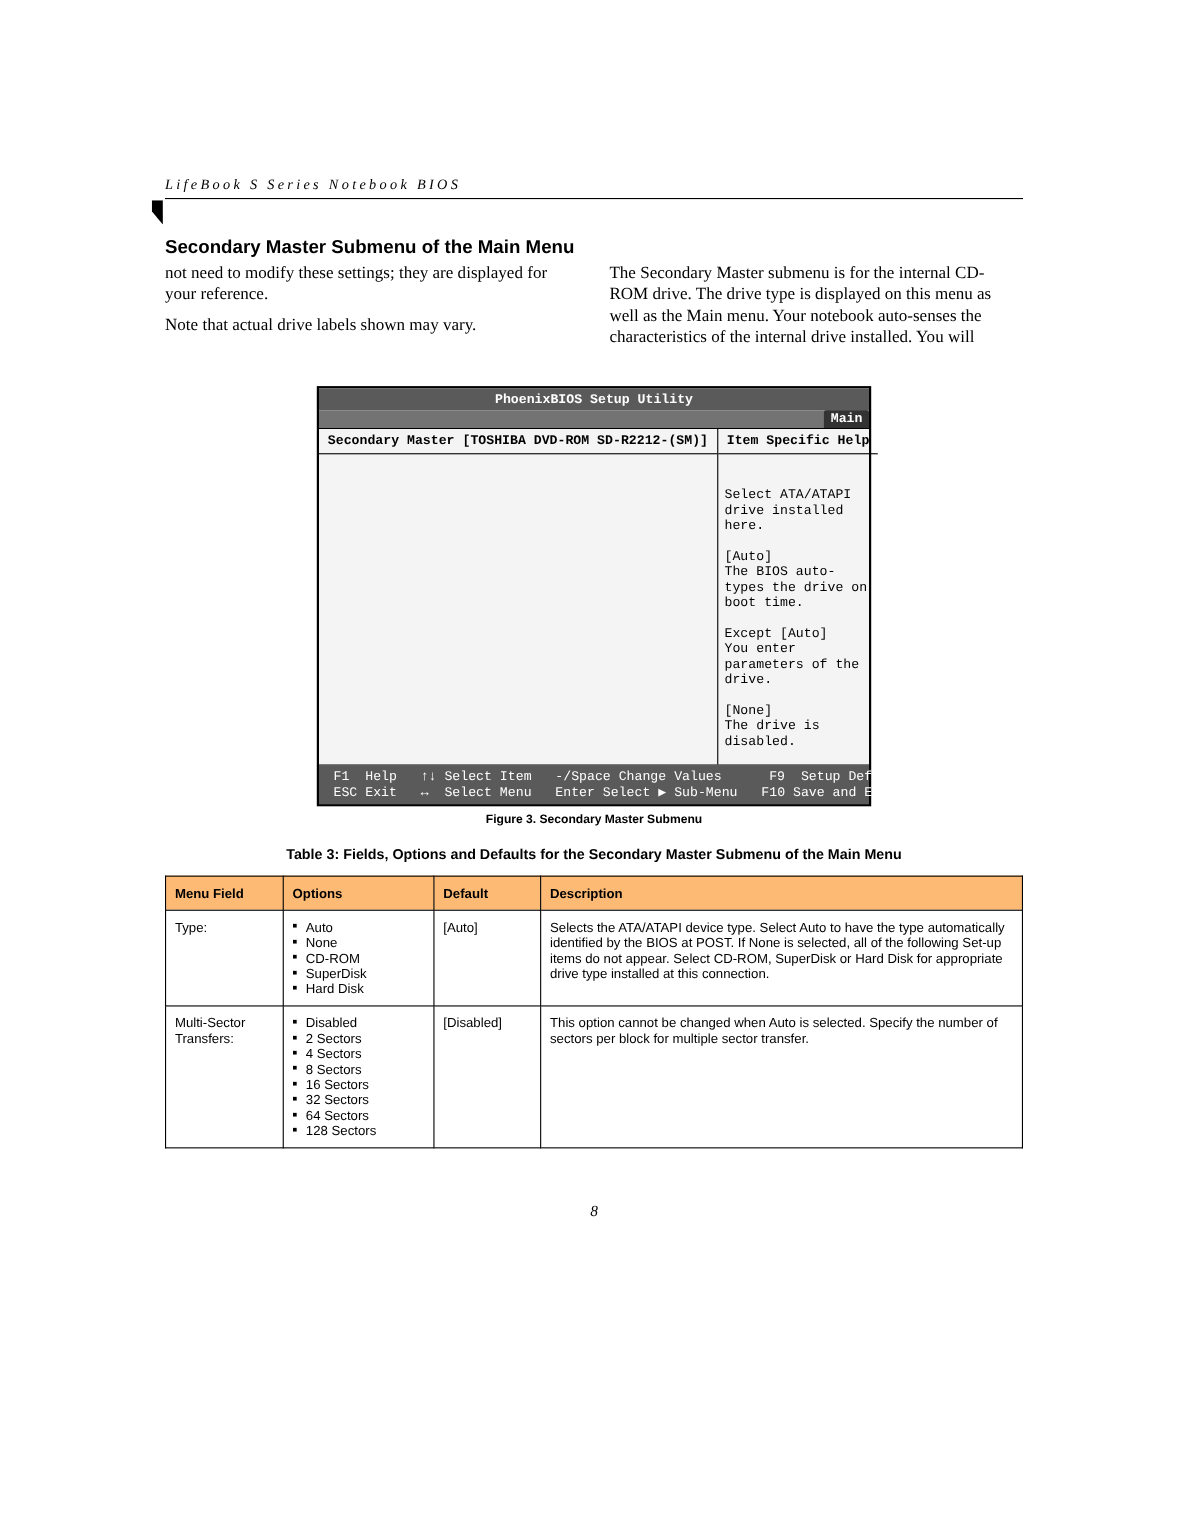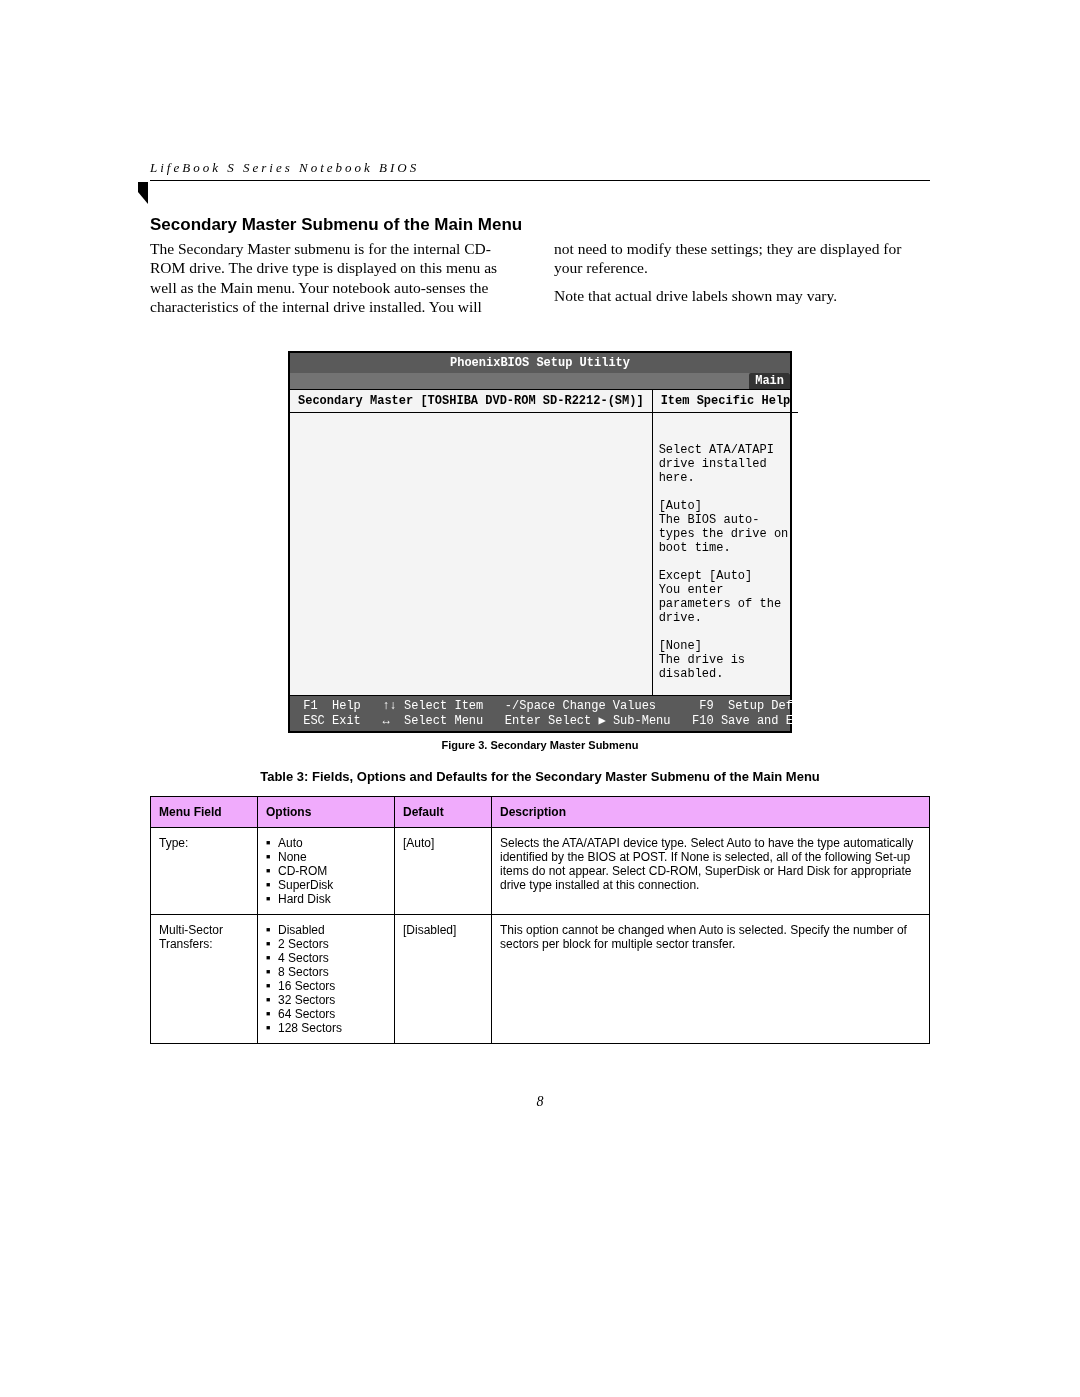--- a/index.html
+++ b/index.html
@@ -36,46 +36,46 @@
 
   .figcap{text-align:center;font-family:Helvetica,Arial,sans-serif;
     font-weight:bold;font-size:11px;margin:6px 0 18px 0;}
   .tblcap{text-align:center;font-family:Helvetica,Arial,sans-serif;
     font-weight:bold;font-size:13px;margin:0 0 12px 0;}
 
   table.opts{width:100%;border-collapse:collapse;font-family:Helvetica,Arial,sans-serif;
     font-size:12px;}
   table.opts th,table.opts td{border:1px solid #000;padding:8px 8px;vertical-align:top;
     text-align:left;}
-  table.opts th{background:#f0abfc;font-weight:bold;}
+  table.opts th{background:#fdba74;font-weight:bold;}
   table.opts ul{list-style:none;margin:0;padding:0;}
   table.opts ul li::before{content:"\25A0";font-size:7px;display:inline-block;
     width:12px;vertical-align:middle;position:relative;top:-1px;}
 
   .pagenum{text-align:center;font-style:italic;font-size:14px;margin-top:50px;}
 </style>
 </head>
 <body>
 
 <div class="page">
   <div class="header-rule">LifeBook S Series Notebook BIOS</div>
   <div class="corner-mark">
     <svg width="18" height="22">
         <polygon points="0,0 10,0 10,22 0,10" fill="#000"></polygon>
       </svg>
   </div>
 
   <h2 class="section">Secondary Master Submenu of the Main Menu</h2>
   <div class="intro">
-    <div>The Secondary Master submenu is for the internal CD-ROM drive. The drive type is displayed on this menu as well as the Main menu. Your notebook auto-senses the characteristics of the internal drive installed. You will</div>
     <div>
       <div>not need to modify these settings;  they are displayed for your reference.</div>
       <div style="height:8px"></div>
       <div>Note that actual drive labels shown may vary.</div>
     </div>
+    <div>The Secondary Master submenu is for the internal CD-ROM drive. The drive type is displayed on this menu as well as the Main menu. Your notebook auto-senses the characteristics of the internal drive installed. You will</div>
   </div>
 
   <div class="bios">
     <div class="titlebar">PhoenixBIOS Setup Utility</div>
     <div class="tabbar"><span class="tab">Main</span></div>
     <div class="mid">
       <div class="left">
         <div class="hdr">Secondary Master [TOSHIBA DVD-ROM SD-R2212-(SM)]</div>
       </div>
       <div class="right">

